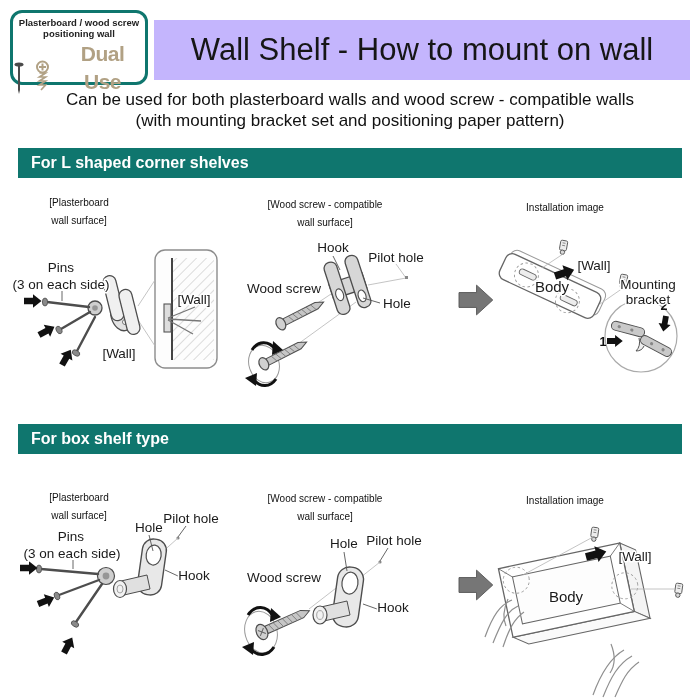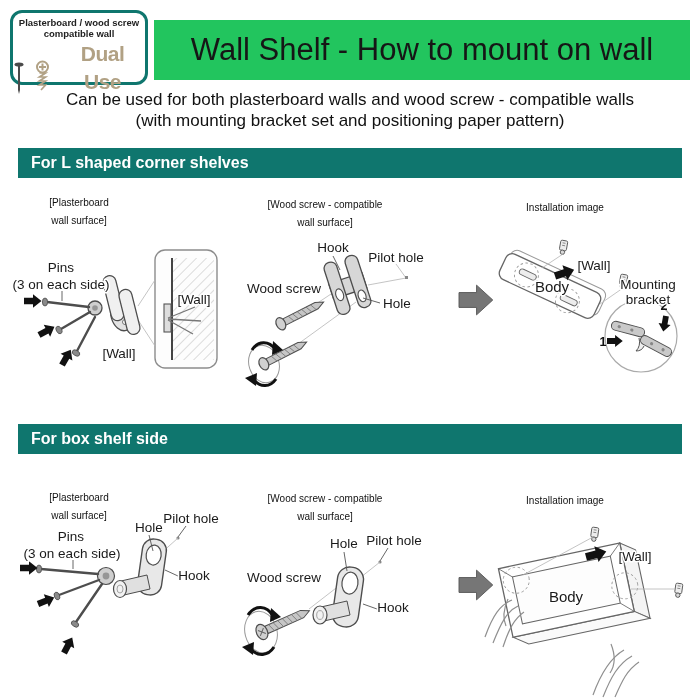--- a/index.html
+++ b/index.html
@@ -5,21 +5,21 @@
   * { margin:0; padding:0; box-sizing:border-box; }
   html,body { width:700px; height:700px; background:#ffffff; font-family:"Liberation Sans", sans-serif; color:#1a1a1a; }
   .stage { position:relative; width:700px; height:700px; background:#fff; overflow:hidden; }
   .abs { position:absolute; }
 
   
   .badge { left:10px; top:10px; width:138px; height:75px; border:3px solid #0f766e; border-radius:12px; background:#fff; text-align:center; padding-top:5px; }
   .badge-line { font-size:9.5px; font-weight:bold; line-height:1.12; color:#222; }
   .badge-row { display:flex; align-items:flex-end; justify-content:center; gap:9px; margin-top:1px; }
   .dual-use { font-size:21px; font-weight:bold; color:#b1a184; letter-spacing:-0.5px; line-height:1.3; }
-  .title-bar { left:154px; top:20px; width:536px; height:60px; background:#22c55e; display:flex; align-items:center; justify-content:center; font-size:31px; color:#161616; white-space:nowrap; }
+  .title-bar { left:154px; top:20px; width:536px; height:60px; background:#c4b5fd; display:flex; align-items:center; justify-content:center; font-size:31px; color:#161616; white-space:nowrap; }
   .subtitle { left:0; top:89px; width:700px; text-align:center; font-size:17px; line-height:21px; color:#111; }
 
   
   .section-bar { left:18px; width:664px; height:30px; background:#0f766e; color:#fff; font-size:16px; font-weight:bold; display:flex; align-items:center; padding-left:13px; }
   .bar-l { top:148px; } .bar-box { top:424px; }
 
   
   .col-h { text-align:center; font-size:10px; line-height:17.5px; color:#111; }
   .h-l1 { left:14px;  top:194px; width:130px; }
   .h-l2 { left:230px; top:196px; width:190px; }
@@ -52,21 +52,21 @@
         <rect x="0" y="0" width="7" height="10" rx="1.5" fill="#ededed" stroke="#555" stroke-width="0.9"></rect>
         <line x1="2" y1="2.5" x2="5" y2="2.5" stroke="#777" stroke-width="0.8"></line>
         <line x1="2" y1="5" x2="5" y2="5" stroke="#777" stroke-width="0.8"></line>
         <circle cx="3.5" cy="11.8" r="2.2" fill="#d9d9d9" stroke="#555" stroke-width="0.9"></circle>
       </g>
     </defs>
   </svg>
 
   <div class="abs badge">
     <div class="badge-line">Plasterboard / wood screw</div>
-    <div class="badge-line">compatible wall</div>
+    <div class="badge-line">positioning wall</div>
     <div class="badge-row">
       <svg width="12" height="34">
         <ellipse cx="6" cy="3.5" rx="4.5" ry="2" fill="#4a4a4a"></ellipse>
         <line x1="6" y1="5" x2="6" y2="29" stroke="#4a4a4a" stroke-width="2"></line>
         <polygon points="5,29 7,29 6,33" fill="#4a4a4a"></polygon>
       </svg>
       <svg width="17" height="34">
         <circle cx="8.5" cy="6" r="5.5" fill="#fff" stroke="#b1a184" stroke-width="2"></circle>
         <line x1="8.5" y1="2.5" x2="8.5" y2="9.5" stroke="#b1a184" stroke-width="2"></line>
         <line x1="5" y1="6" x2="12" y2="6" stroke="#b1a184" stroke-width="2"></line>
@@ -205,21 +205,21 @@
     <use href="#arr" transform="translate(162,113) scale(0.9)" fill="#111"></use>
     <use href="#arr" transform="translate(221,88) rotate(100) scale(0.9)" fill="#111"></use>
     <text class="num" x="158" y="118">1</text>
     <text class="num" x="219" y="82">2</text>
     <text class="lbl" x="149" y="42">[Wall]</text>
     <text class="lbl lbl-b" x="107" y="64">Body</text>
     <text class="lbl" x="203" y="61">Mounting</text>
     <text class="lbl" x="203" y="76">bracket</text>
   </svg>
 
-  <div class="abs section-bar bar-box">For box shelf side</div>
+  <div class="abs section-bar bar-box">For box shelf type</div>
 
   <div class="abs col-h h-b1">
     <div>[Plasterboard</div>
     <div>wall surface]</div>
   </div>
 
   <svg class="abs" style="left:18px; top:505px;" width="207" height="195">
     <polyline class="ln" points="168,21 160,32"></polyline>
     <circle cx="160" cy="33" r="1.6" fill="#888"></circle>
     <path class="thin" d="M 160 33 L 141 50"></path>

